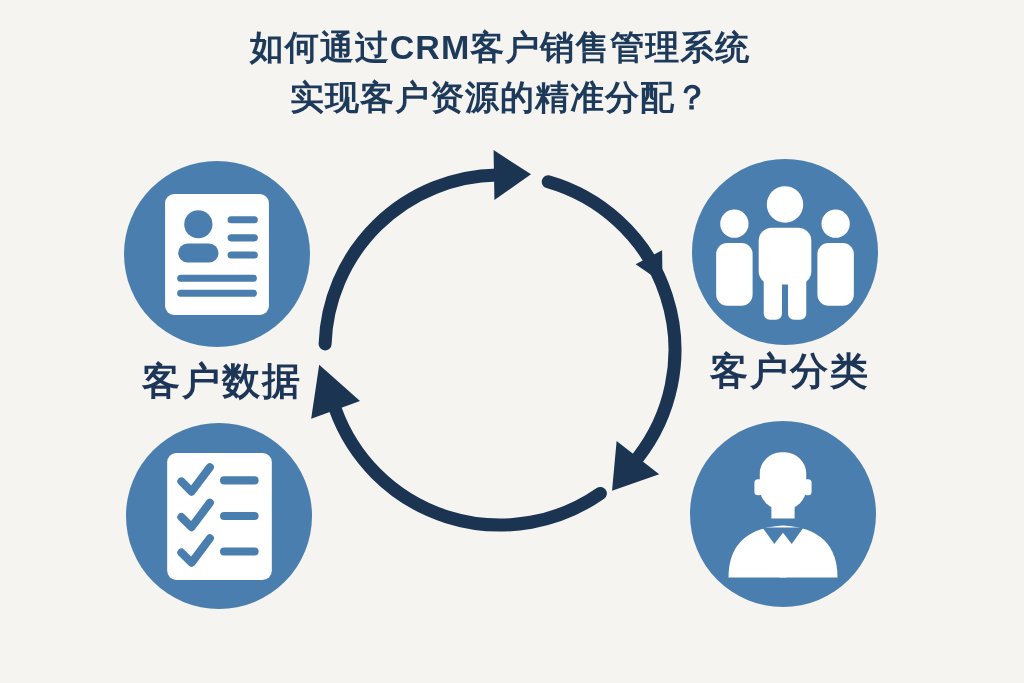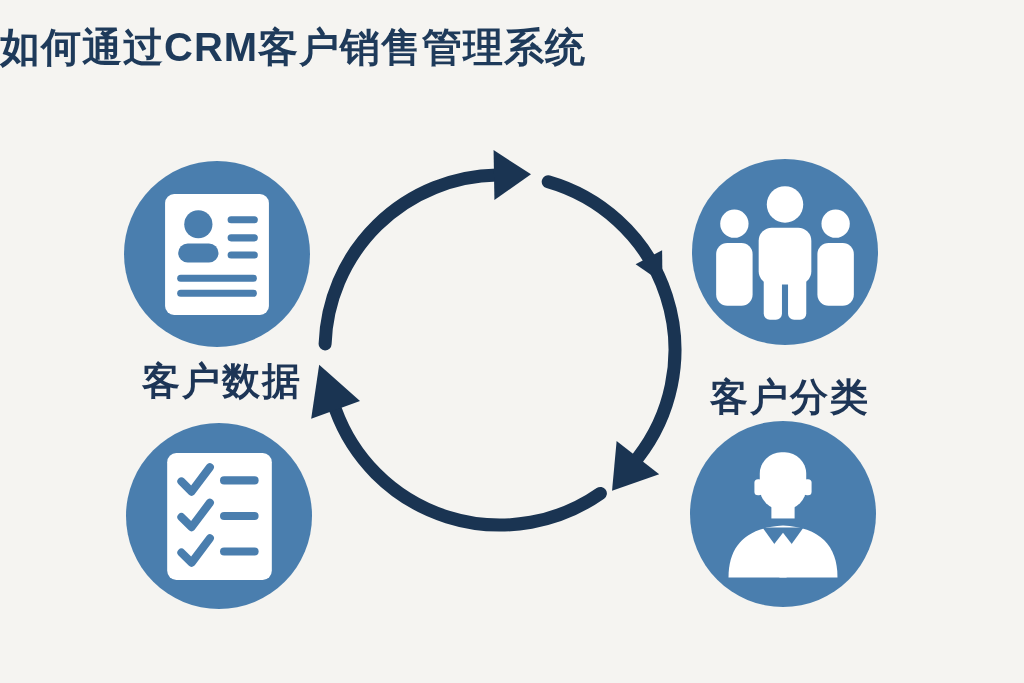--- a/index.html
+++ b/index.html
@@ -6,23 +6,24 @@
   .stage{
     position:relative;
     width:1024px;height:683px;
     margin:0 auto;
     background:#f5f4f1;
     overflow:hidden;
     font-family:"Liberation Sans", sans-serif;
   }
   .title{
     position:absolute;left:0;top:22px;width:1000px;
+    text-align:center;
     color:#1e3a5a;
     font-weight:800;
-    font-size:40px;
+    font-size:34px;
     line-height:50px;
     letter-spacing:1px;
   }
   .cycle-svg{
     position:absolute;left:0;top:0;width:1024px;height:683px;
   }
   .cycle-svg .arc{
     fill:none;stroke:#1a3452;stroke-width:13;stroke-linecap:round;
   }
   .cycle-svg .head{fill:#1a3452;stroke:none;}
@@ -45,20 +46,21 @@
   .ic-blue{fill:#4a7eae;}
   .ic-blue-stroke{fill:none;stroke:#4a7eae;stroke-width:8;stroke-linecap:round;stroke-linejoin:round;}
 </style>
 </head>
 <body>
 
 <div class="stage">
 
   <div class="title">
     <div>如何通过CRM客户销售管理系统</div>
+    <div>实现客户资源的精准分配？</div>
   </div>
 
   <svg class="cycle-svg" viewBox="0 0 1024 683" aria-hidden="true">
 
     <path class="arc" d="M 325.1 343.9 A 175 175 0 0 1 497 175"></path>
     <g transform="translate(494,175) rotate(-1)">
       <polygon class="head" points="0,-25 0,25 37,0"></polygon>
     </g>
 
     <path class="arc" d="M 548.2 181.8 A 175 175 0 0 1 637.9 457.7"></path>
@@ -96,21 +98,21 @@
       <rect class="ic-white" x="12" y="66" width="36" height="62" rx="11"></rect>
       <circle class="ic-white" cx="130" cy="47" r="14"></circle>
       <rect class="ic-white" x="112" y="66" width="36" height="62" rx="11"></rect>
 
       <circle class="ic-white" cx="80" cy="28" r="18"></circle>
       <rect class="ic-white" x="54" y="51" width="52" height="56" rx="13"></rect>
       <rect class="ic-white" x="59" y="98" width="18" height="44" rx="6"></rect>
       <rect class="ic-white" x="83" y="98" width="18" height="44" rx="6"></rect>
     </svg>
   </div>
-  <div class="node-label" style="left:640px;top:372px;">客户分类</div>
+  <div class="node-label" style="left:640px;top:346px;">客户分类</div>
 
   <div class="node-circle" style="left:126px;top:423px;">
     <svg width="105" height="127" viewBox="0 0 103 125" aria-hidden="true">
       <rect class="ic-white" x="0" y="0" width="103" height="125" rx="9"></rect>
       <path class="ic-blue-stroke" d="M 14 28 L 24 38 L 42 14"></path>
       <rect class="ic-blue" x="52" y="23" width="38" height="8" rx="4"></rect>
       <path class="ic-blue-stroke" d="M 14 63 L 24 73 L 42 49"></path>
       <rect class="ic-blue" x="52" y="58" width="38" height="8" rx="4"></rect>
       <path class="ic-blue-stroke" d="M 14 98 L 24 108 L 42 84"></path>
       <rect class="ic-blue" x="52" y="93" width="38" height="8" rx="4"></rect>

